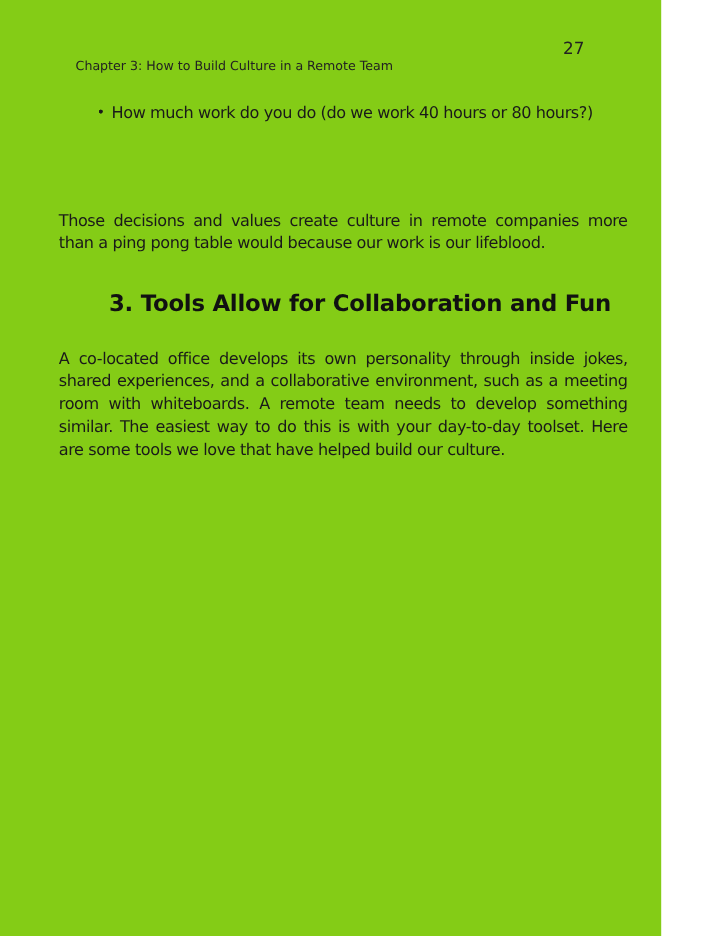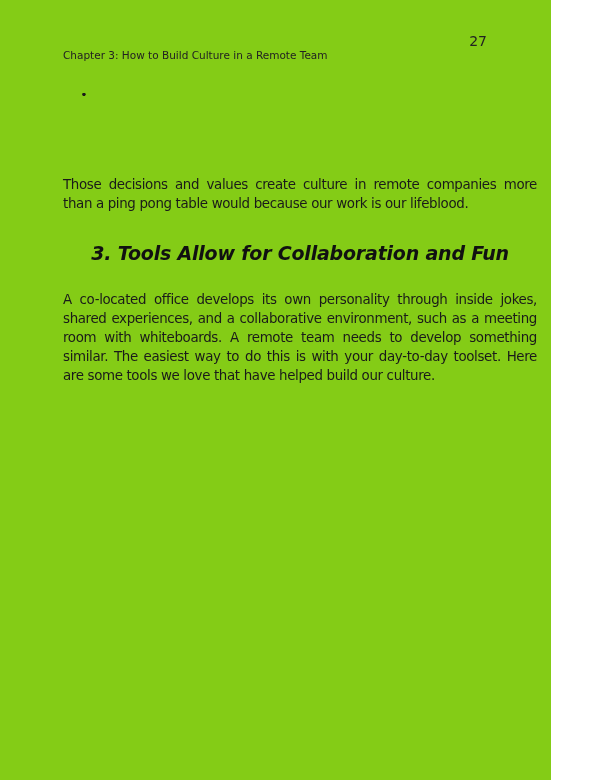--- a/index.html
+++ b/index.html
@@ -53,61 +53,61 @@
       padding-left: 13px;
     }
     .bullets .bullet-dot {
       position: absolute;
       left: 1px;
       top: 0;
       font-size: 10px;
     }
     .para {
       position: absolute;
-      left: 63px;
+      left: 49px;
       width: 474px;
       margin: 0;
       font-size: 13.4px;
       line-height: 19px;
       letter-spacing: -0.35px;
       text-align: justify;
     }
     .para1 { top: 175px; }
     .para2 { top: 290px; }
     .section-heading {
       position: absolute;
       left: 0;
       width: 600px;
       top: 242px;
       margin: 0;
       text-align: center;
       font-size: 19px;
       font-weight: bold;
       letter-spacing: -0.2px;
       color: #111;
-      font-style: italic;
     }
   </style>
 </head>
 <body>
 
 <div class="page">
 
   <div class="running-header">Chapter 3: How to Build Culture in a Remote Team</div>
   <div class="page-number">27</div>
 
   <ul class="bullets">
     <li>
       <span class="bullet-dot">•</span>
     </li>
     <li>
       <span class="bullet-dot">•</span>
     </li>
     <li>
       <span class="bullet-dot">•</span>
+      <span>How much work do you do (do we work 40 hours or 80 hours?)</span>
     </li>
   </ul>
 
   <p class="para para1">Those decisions and values create culture in remote companies more than a ping pong table would because our work is our lifeblood.</p>
 
   <h2 class="section-heading">3. Tools Allow for Collaboration and Fun</h2>
 
   <p class="para para2">A co-located office develops its own personality through inside jokes, shared experiences, and a collaborative environment, such as a meeting room with whiteboards. A remote team needs to develop something similar. The easiest way to do this is with your day-to-day toolset. Here are some tools we love that have helped build our culture.</p>
 
 </div>

